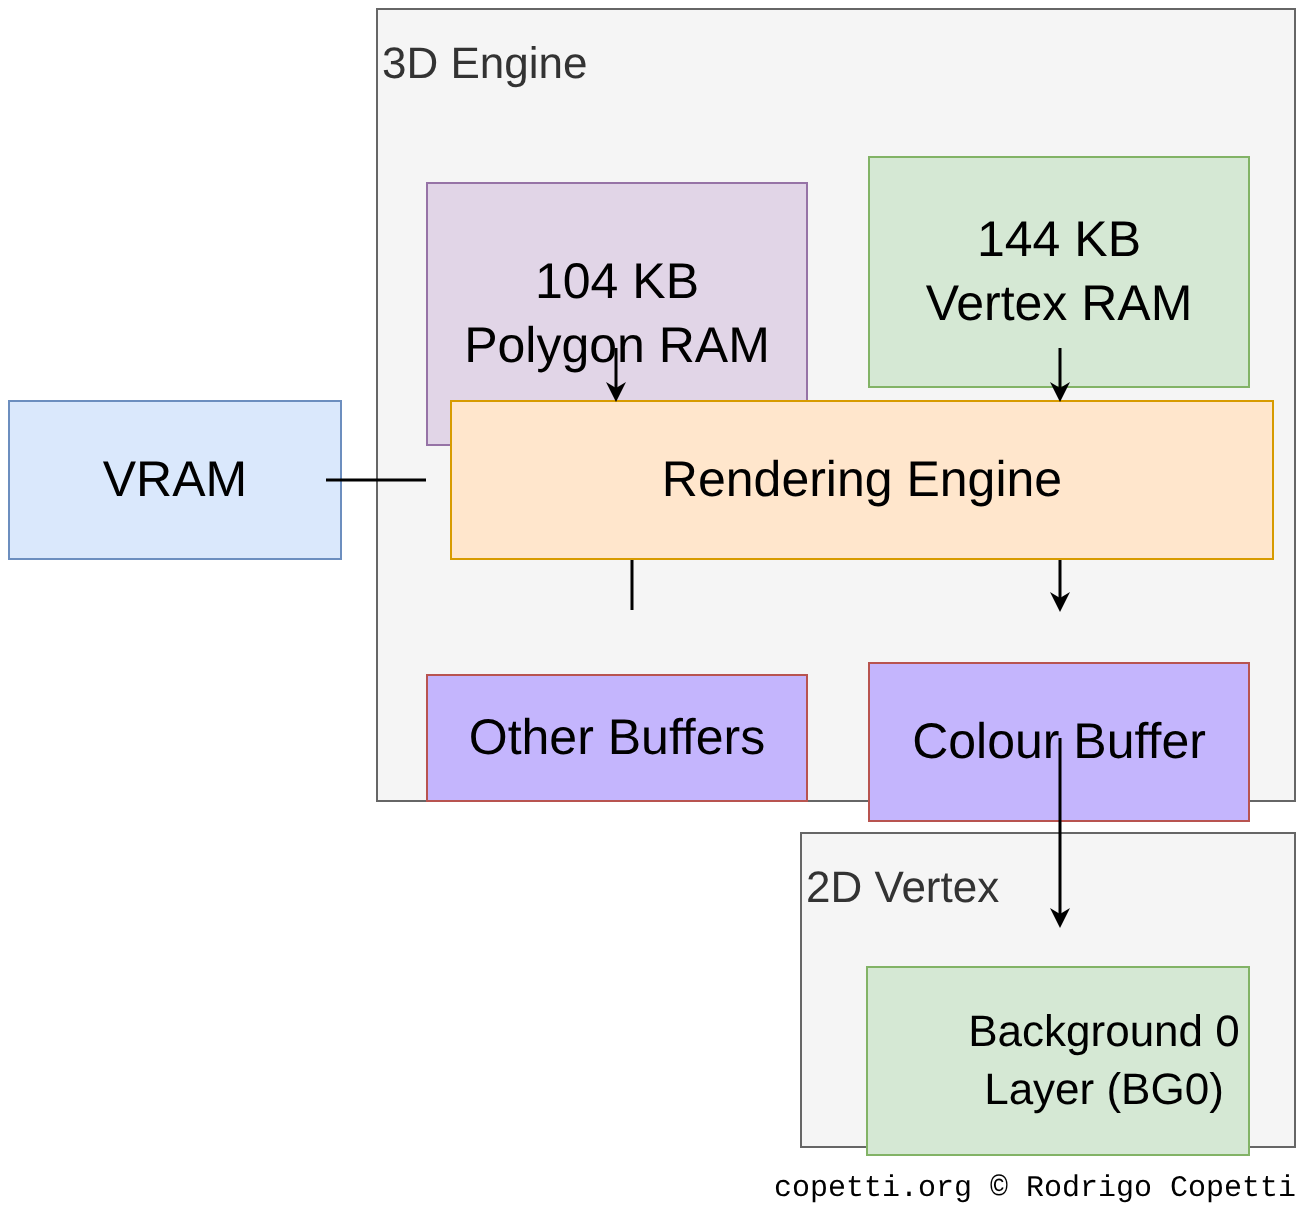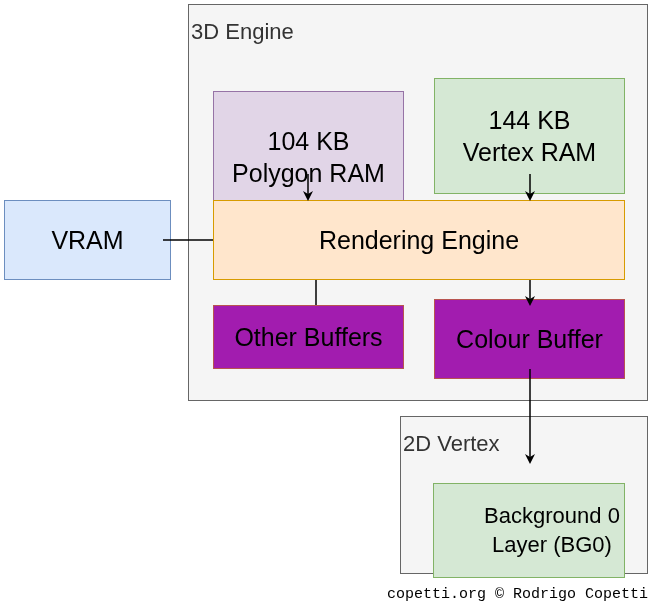--- a/index.html
+++ b/index.html
@@ -4,22 +4,22 @@
 <style>
   html, body { margin:0; padding:0; background:#ffffff; }
   body { width:652px; height:613px; position:relative; overflow:hidden;
          font-family:"Liberation Sans", sans-serif; }
   .group { position:absolute; background:#f5f5f5; border:1.5px solid #666666; box-sizing:border-box; }
   .group-label { position:absolute; left:2px; top:14px; font-size:22px; color:#333333; white-space:nowrap; }
   .node { position:absolute; box-sizing:border-box; display:flex; align-items:center; justify-content:center;
           text-align:center; color:#000; font-size:25px; line-height:1.3; white-space:pre-line; }
   .purple { background:#e1d5e7; border:1.5px solid #9673a6; }
   .green  { background:#d5e8d4; border:1.5px solid #82b366;margin-top:20px; }
-  .orange { background:#ffe6cc; border:1.5px solid #d79b00; }
-  .red    { background:#a21caf; border:1.5px solid #b85450; }
+  .orange { background:#ffe6cc; border:1.5px solid #d79b00;margin-left:12px; }
+  .red    { background:#c4b5fd; border:1.5px solid #b85450;margin-top:32px; }
   .blue   { background:#dae8fc; border:1.5px solid #6c8ebf; }
   svg.edges { position:absolute; left:0; top:0; width:652px; height:613px; pointer-events:none; }
   .credit { position:absolute; right:4px; top:586px; font-family:Liberation Mono, monospace;
             font-size:15px; color:#000; white-space:nowrap;text-align:center; }
 </style>
 </head>
 <body>
 
 <div class="group" style="left:188px;top:4px;width:460px;height:397px;">
   <span class="group-label">3D Engine</span>

